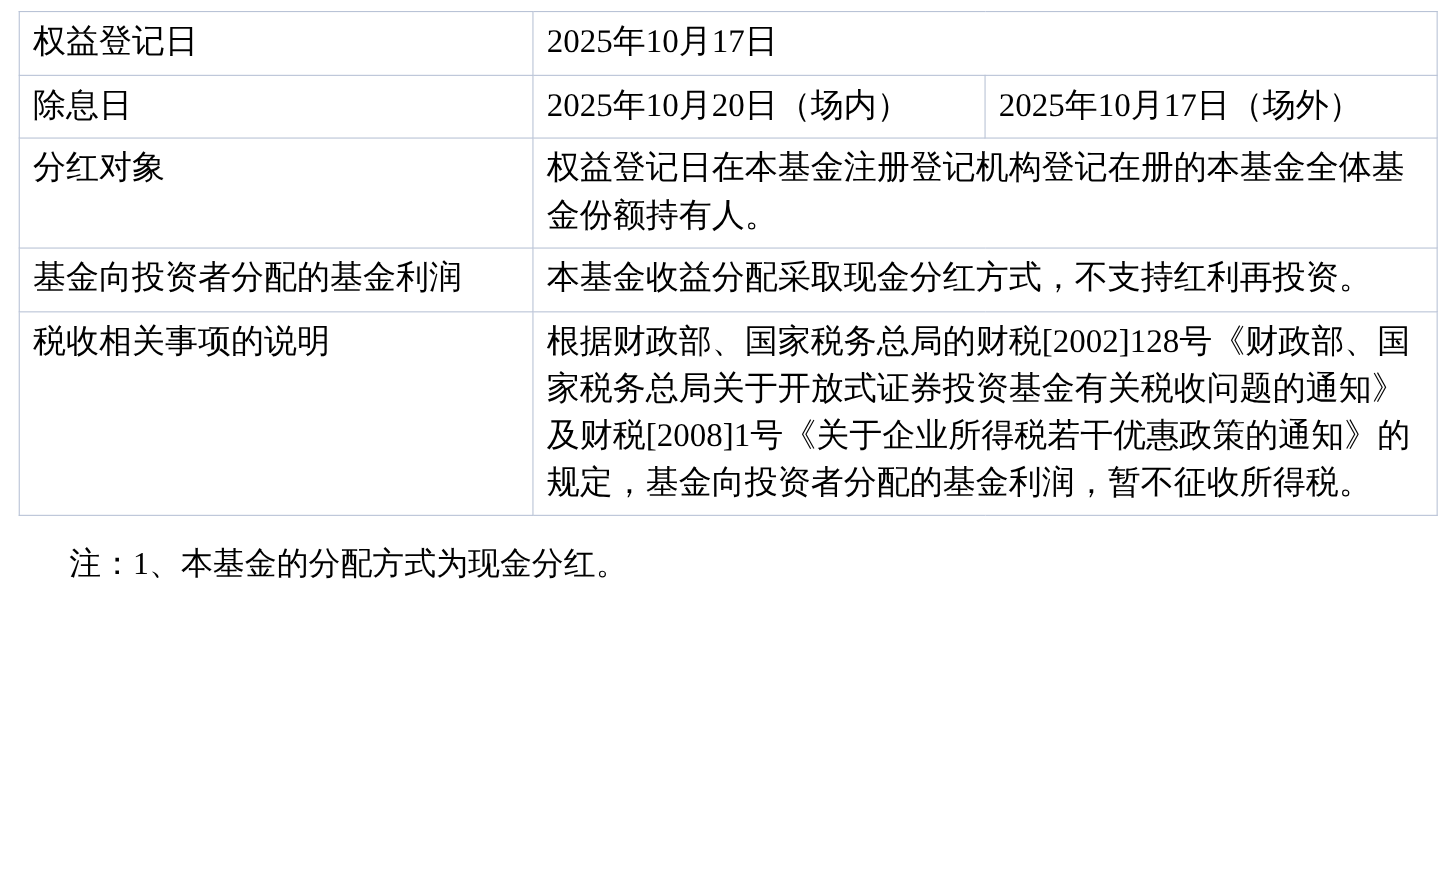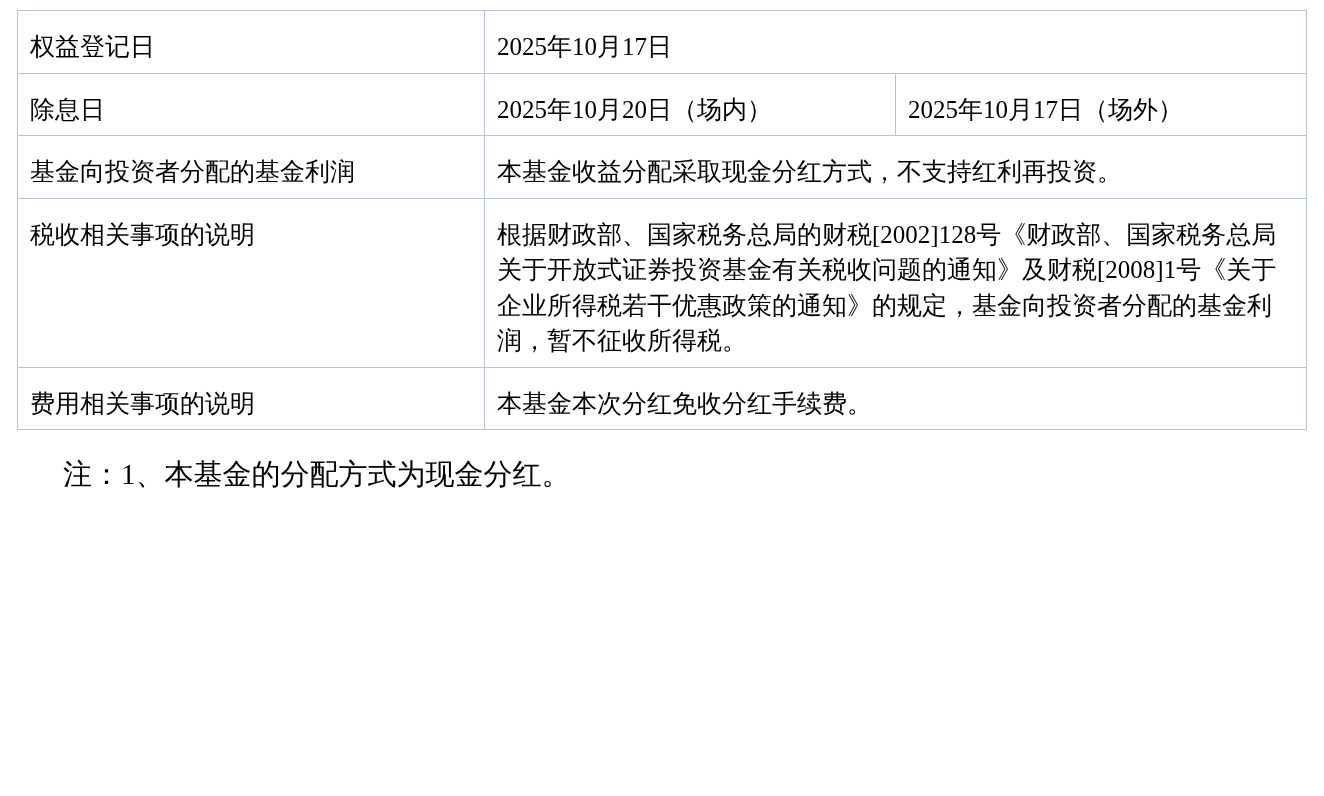--- a/index.html
+++ b/index.html
@@ -22,22 +22,22 @@
     padding: 10px 14px 0 14px;
   }
   table.dividend-table {
     border-collapse: collapse;
     width: 1290px;
     margin: 0 auto;
     table-layout: fixed;
   }
   table.dividend-table td {
     border: 1px solid #b9c3d6;
-    padding: 18px 10px 8px 12px;
-    font-size: 25px;
+    padding: 6px 10px 8px 12px;
+    font-size: 30px;
     line-height: 1.42;
     vertical-align: top;
     word-break: break-word;
   }
   td.label-cell {
     width: 444px;
     white-space: nowrap;
   }
   td.value-cell {
     width: auto;
@@ -76,35 +76,35 @@
         <td class="value-cell" colspan="2">2025年10月17日</td>
       </tr>
 
       <tr>
         <td class="label-cell">除息日</td>
         <td class="value-split-left">2025年10月20日（场内）</td>
         <td class="value-split-right">2025年10月17日（场外）</td>
       </tr>
 
 
+      <tr>
+        <td class="label-cell">分红对象</td>
+        <td class="value-cell" colspan="2">权益登记日在本基金注册登记机构登记在册的本基金全体基金份额持有人。</td>
+      </tr>
 
       <tr>
         <td class="label-cell">基金向投资者分配的基金利润</td>
         <td class="value-cell" colspan="2">本基金收益分配采取现金分红方式，不支持红利再投资。</td>
       </tr>
 
       <tr>
         <td class="label-cell">税收相关事项的说明</td>
         <td class="value-cell" colspan="2">根据财政部、国家税务总局的财税[2002]128号《财政部、国家税务总局关于开放式证券投资基金有关税收问题的通知》及财税[2008]1号《关于企业所得税若干优惠政策的通知》的规定，基金向投资者分配的基金利润，暂不征收所得税。</td>
       </tr>
 
-      <tr>
-        <td class="label-cell">费用相关事项的说明</td>
-        <td class="value-cell" colspan="2">本基金本次分红免收分红手续费。</td>
-      </tr>
 
     </tbody>
   </table>
 
   <div class="notes">
     <div class="note-line">注：1、本基金的分配方式为现金分红。</div>
   </div>
 
 </div>
 

